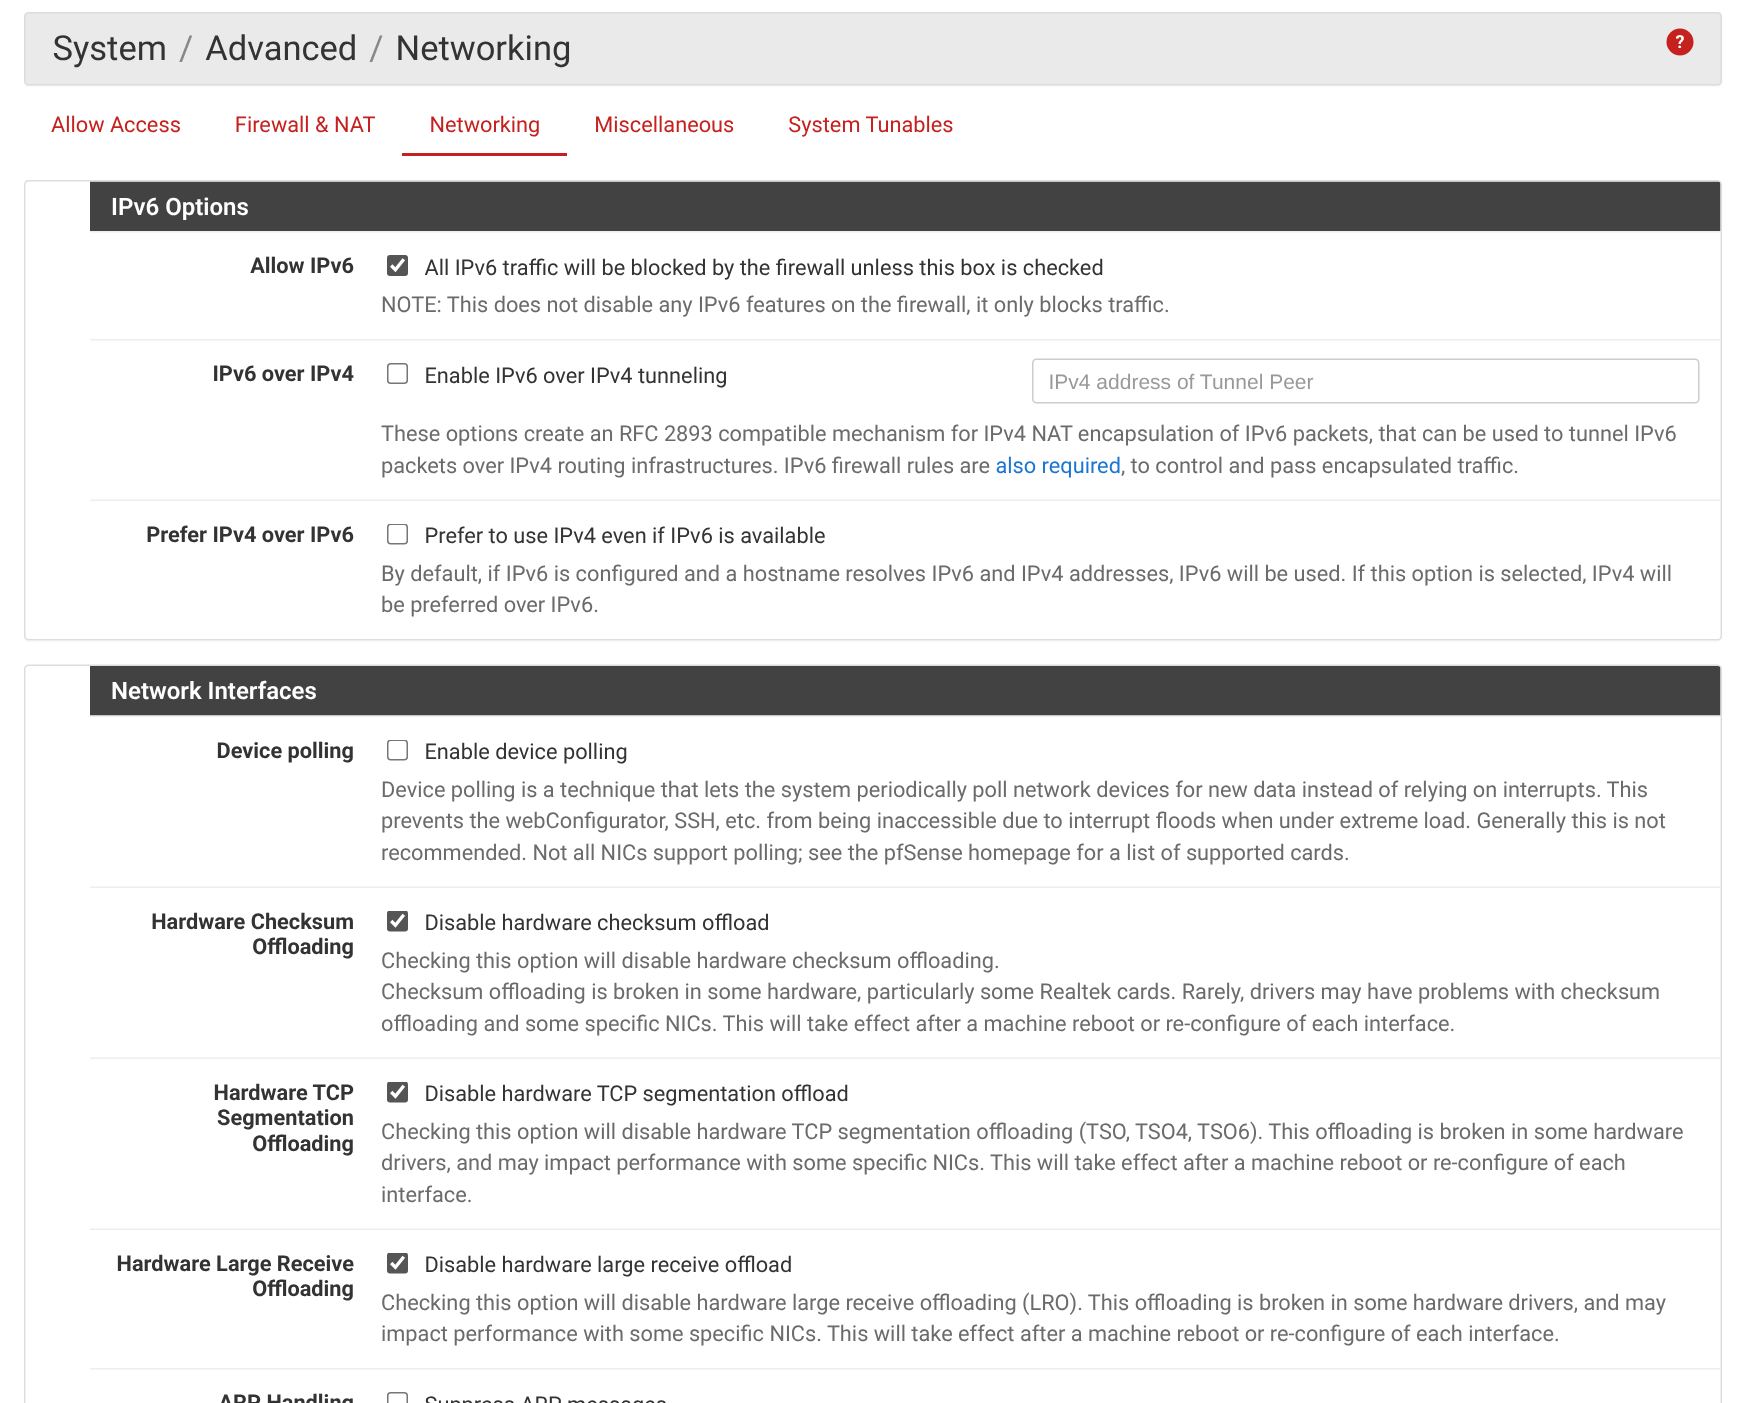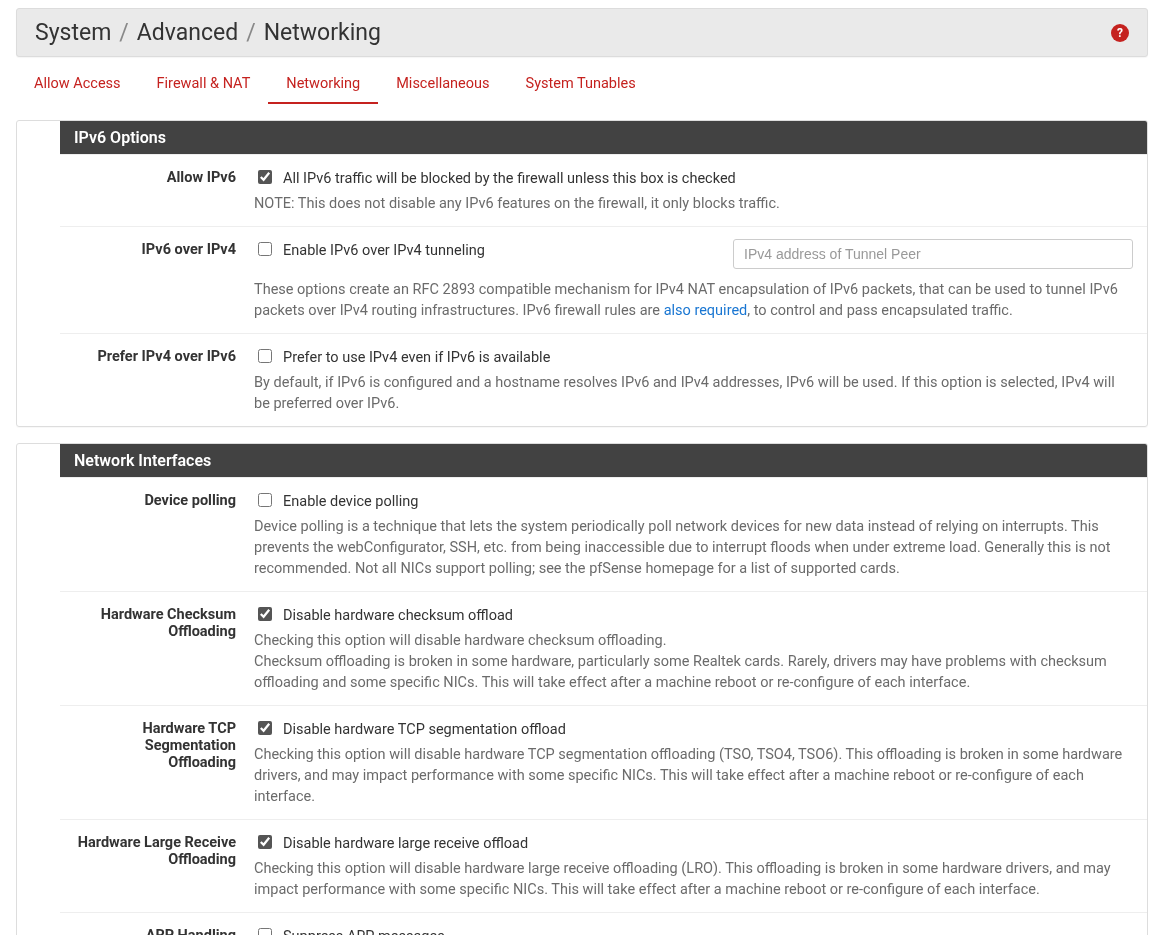--- a/index.html
+++ b/index.html
@@ -12,21 +12,21 @@
       background: #fff;
       width: 1164px;
     }
     .page-header {
       background: #eaeaea;
       border: 1px solid #dcdcdc;
       border-radius: 3px;
       padding: 10px 18px;
       margin: 8px;
       display: flex;
-      align-items: center;
+      align-items: flex-start;
       justify-content: space-between;
       box-shadow: 0 1px 1px rgba(0,0,0,0.04);
     }
     .breadcrumb {
       font-size: 23px;
       color: #333;
       display: flex;
       align-items: center;
       gap: 8px;
       font-weight: 400;
@@ -112,21 +112,21 @@
       line-height: 1.45;
     }
     .help-text a { color: #1976d2; text-decoration: none; }
     .ipv6-tunnel-row {
       display: flex;
       align-items: flex-start;
       gap: 20px;
     }
     .ipv6-left { flex: 1; }
     .tunnel-input {
-      width: 400px;
+      width: 445px;
       padding: 6px 10px;
       border: 1px solid #ccc;
       border-radius: 3px;
       font-size: 14px;
       color: #333;
     }
     .tunnel-input::placeholder { color: #999; }
   </style>
 </head>
 <body>

